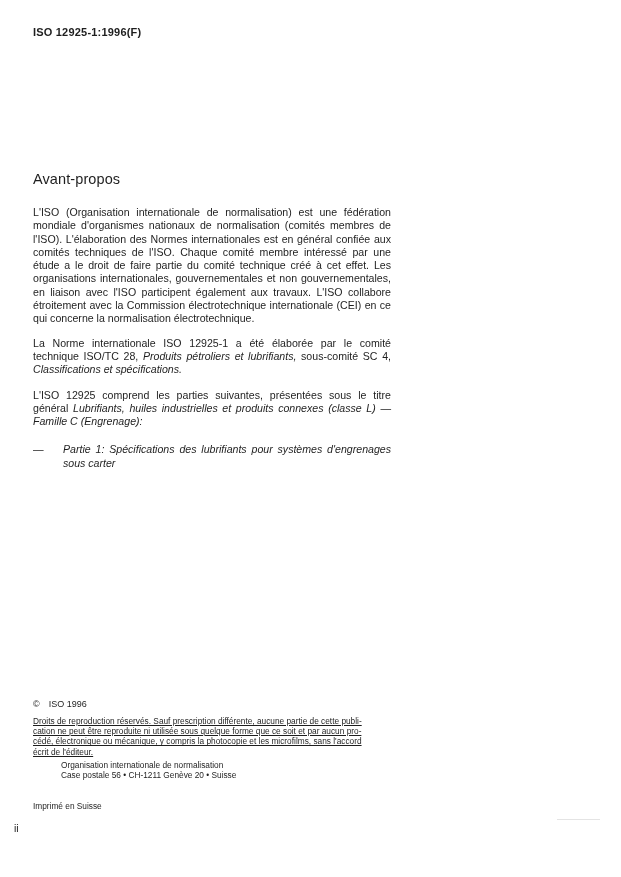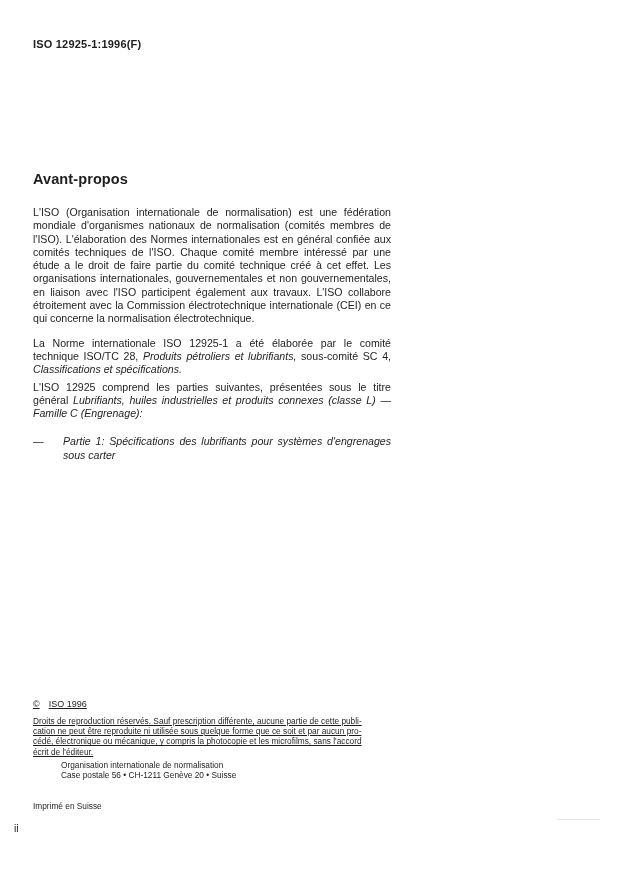--- a/index.html
+++ b/index.html
@@ -7,66 +7,66 @@
     position: relative;
     width: 621px;
     height: 877px;
     background: #ffffff;
     font-family: "Liberation Sans", sans-serif;
     color: #1e1e1e;
     overflow: hidden;
   }
   .doc-header {
     position: absolute;
-    top: 38px;
+    top: 26px;
     left: 33px;
     font-size: 11px;
     font-weight: bold;
     letter-spacing: 0.2px;
   }
   .content {
     position: absolute;
     top: 171px;
     left: 33px;
     width: 358px;
   }
   .section-title {
     font-size: 14.5px;
-    font-weight: bold;
+    font-weight: normal;
     margin: 0 0 19px 0;
     letter-spacing: 0.1px;
   }
   p.body {
     font-size: 10.6px;
     line-height: 13.3px;
     text-align: justify;
     margin: 0 0 11px 0;
   }
-  p.body.tight { margin-bottom: 4px; }
+  p.body.tight { margin-bottom: 12px; }
   .list-item {
     position: relative;
     padding-left: 30px;
     font-size: 10.6px;
     line-height: 13.3px;
     text-align: justify;
     margin-top: 15px;
   }
   .list-dash {
     position: absolute;
     left: 0;
     top: 0;
     font-style: normal;
   }
   .footer {
     position: absolute;
     left: 33px;
     top: 699px;
     width: 364px;
   }
-  .copyright-line { font-size: 9px; margin: 0 0 7px 0; text-decoration: underline; }
+  .copyright-line { font-size: 9px; margin: 0 0 7px 0; }
   .copyright-sym { margin-right: 9px; }
   .notice { font-size: 8.3px; line-height: 10.2px; }
   .notice div { white-space: nowrap; text-decoration: underline; }
   .address { margin-top: 3px; padding-left: 28px; font-size: 8.3px; line-height: 10.6px; }
   .printed { margin-top: 20px; font-size: 8.3px; }
   .page-number {
     position: absolute;
     left: 14px;
     top: 822px;
     font-size: 10.5px;

